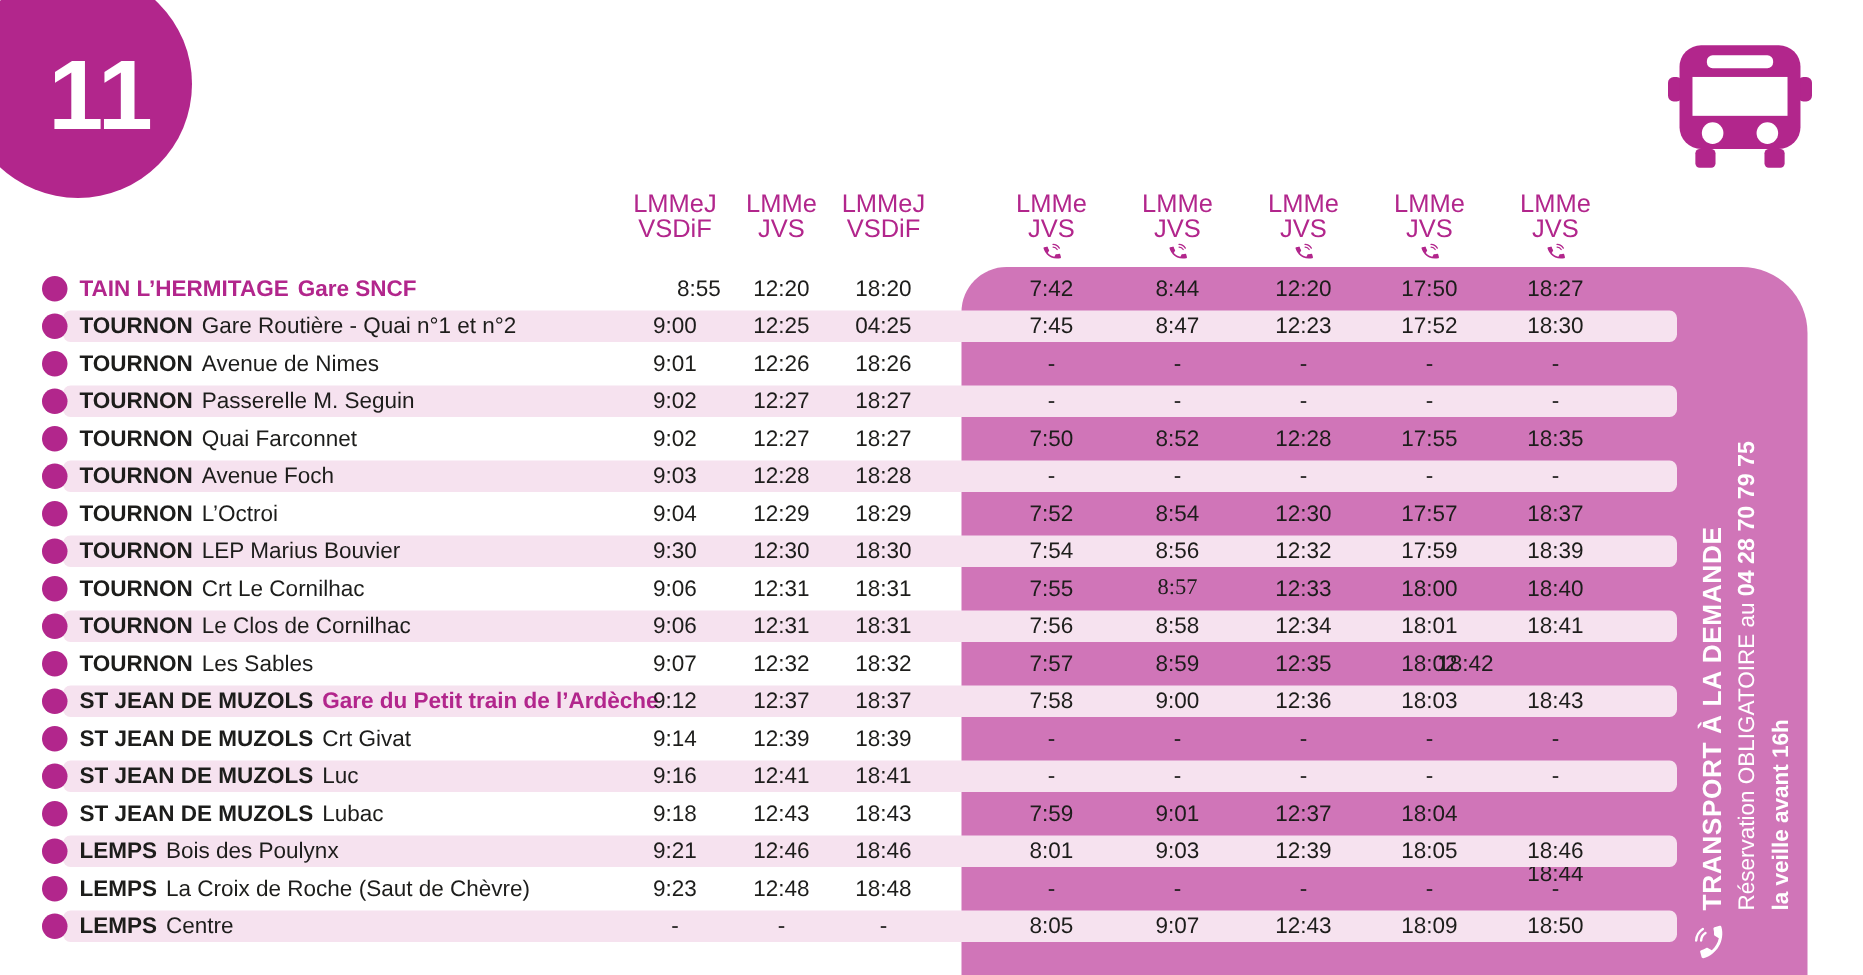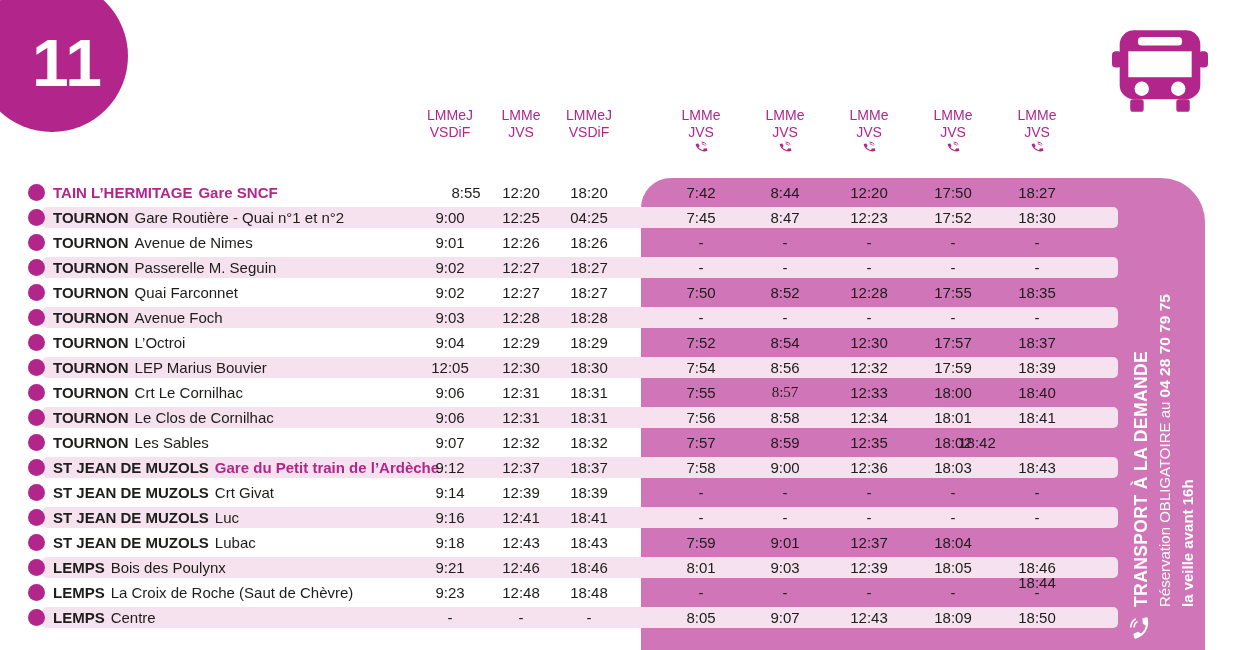--- a/index.html
+++ b/index.html
@@ -19,22 +19,22 @@
     letter-spacing:.4px;white-space:nowrap;
   }
   .bus{position:absolute;left:1112px;top:28px;color:var(--magenta);}
   
   .panel{
     position:absolute;left:641px;top:178px;width:564px;height:472px;
     background:var(--panel);border-radius:30px 44px 0 0;
   }
   
   .hdr{
-    position:absolute;top:107px;width:80px;text-align:center;color:var(--magenta);
-    font-size:14px;line-height:16.5px;
+    position:absolute;top:128px;width:80px;text-align:center;color:var(--magenta);
+    font-size:17px;line-height:16.5px;
   }
   .hdr .phone{display:block;height:13px;margin-top:1px;color:var(--magenta);}
   .hdr .phone svg{vertical-align:top;}
   
   .row{position:absolute;left:0;width:1242px;height:25px;}
   .strip{position:absolute;left:42px;top:2px;width:1076px;height:21px;background:var(--light);border-radius:5px;}
   .dot{position:absolute;left:28px;top:4px;width:17px;height:17px;border-radius:50%;background:var(--magenta);}
   .label{position:absolute;left:53px;top:0;line-height:25px;font-size:15px;color:var(--ink);white-space:nowrap;}
   .city{font-weight:bold;margin-right:6px;}
   .row.hl .city,.row.hl .stopname{color:var(--magenta);font-weight:bold;}
@@ -239,21 +239,21 @@
         <span class="time" style="left: 663px;">7:52</span>
         <span class="time" style="left: 747px;">8:54</span>
         <span class="time" style="left: 831px;">12:30</span>
         <span class="time" style="left: 915px;">17:57</span>
         <span class="time" style="left: 999px;">18:37</span>
       </div>
       <div class="row" style="top: 355px;">
     <span class="strip"></span>
     <span class="dot"></span>
     <span class="label"><b class="city">TOURNON</b><span class="stopname">LEP Marius Bouvier</span></span>
-  <span class="time" style="left: 412px;">12:05</span>
+  <span class="time" style="left: 412px;">9:30</span>
         <span class="time" style="left: 483px;">12:30</span>
         <span class="time" style="left: 551px;">18:30</span>
         <span class="time" style="left: 663px;">7:54</span>
         <span class="time" style="left: 747px;">8:56</span>
         <span class="time" style="left: 831px;">12:32</span>
         <span class="time" style="left: 915px;">17:59</span>
         <span class="time" style="left: 999px;">18:39</span>
       </div>
       <div class="row" style="top: 380px;">
 

